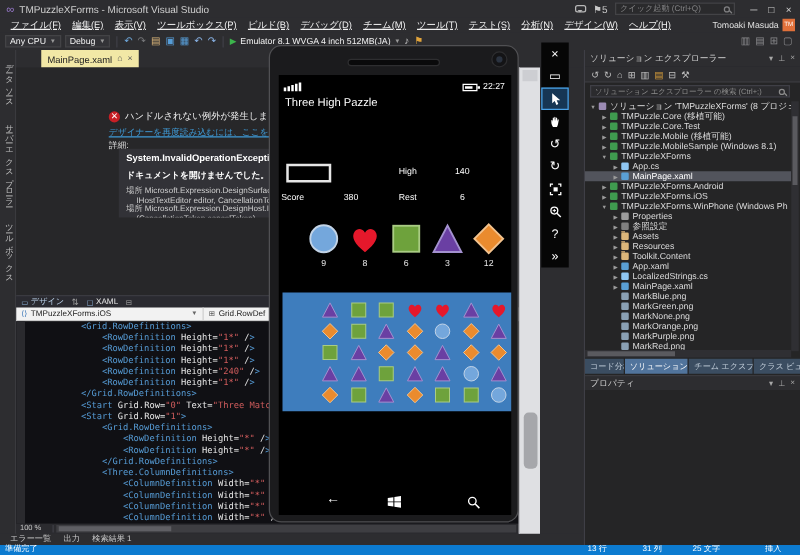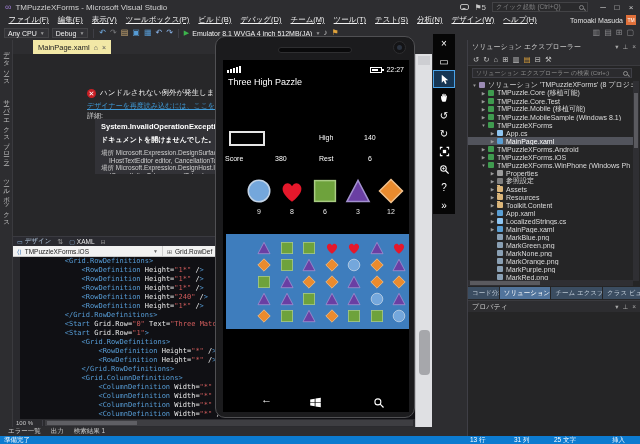--- a/index.html
+++ b/index.html
@@ -313,21 +313,21 @@
       <div class="code-line">            <span class="xd">&lt;</span><span class="xt">RowDefinition</span> Height=<span class="xv">"1*"</span> /<span class="xd">&gt;</span></div>
       <div class="code-line">            <span class="xd">&lt;</span><span class="xt">RowDefinition</span> Height=<span class="xv">"240"</span> /<span class="xd">&gt;</span></div>
       <div class="code-line">            <span class="xd">&lt;</span><span class="xt">RowDefinition</span> Height=<span class="xv">"1*"</span> /<span class="xd">&gt;</span></div>
       <div class="code-line">        <span class="xd">&lt;/</span><span class="xt">Grid.RowDefinitions</span><span class="xd">&gt;</span></div>
       <div class="code-line">        <span class="xd">&lt;</span><span class="xt">Start</span> Grid.Row=<span class="xv">"0"</span> Text=<span class="xv">"Three Match</span></div>
       <div class="code-line">        <span class="xd">&lt;</span><span class="xt">Start</span> Grid.Row=<span class="xv">"1"</span><span class="xd">&gt;</span></div>
       <div class="code-line">            <span class="xd">&lt;</span><span class="xt">Grid.RowDefinitions</span><span class="xd">&gt;</span></div>
       <div class="code-line">                <span class="xd">&lt;</span><span class="xt">RowDefinition</span> Height=<span class="xv">"*"</span> /<span class="xd">&gt;</span></div>
       <div class="code-line">                <span class="xd">&lt;</span><span class="xt">RowDefinition</span> Height=<span class="xv">"*"</span> /<span class="xd">&gt;</span></div>
       <div class="code-line">            <span class="xd">&lt;/</span><span class="xt">Grid.RowDefinitions</span><span class="xd">&gt;</span></div>
-      <div class="code-line">            <span class="xd">&lt;</span><span class="xt">Grid.ColumnDefinitions</span><span class="xd">&gt;</span></div>
+      <div class="code-line">            <span class="xd">&lt;</span><span class="xt">Three.ColumnDefinitions</span><span class="xd">&gt;</span></div>
       <div class="code-line">                <span class="xd">&lt;</span><span class="xt">ColumnDefinition</span> Width=<span class="xv">"*"</span> /<span class="xd">&gt;</span></div>
       <div class="code-line">                <span class="xd">&lt;</span><span class="xt">ColumnDefinition</span> Width=<span class="xv">"*"</span> /<span class="xd">&gt;</span></div>
       <div class="code-line">                <span class="xd">&lt;</span><span class="xt">ColumnDefinition</span> Width=<span class="xv">"*"</span> /<span class="xd">&gt;</span></div>
       <div class="code-line">                <span class="xd">&lt;</span><span class="xt">ColumnDefinition</span> Width=<span class="xv">"*"</span> /<span class="xd">&gt;</span></div>
     </div>
   <div class="gutter abs"></div>
 
   <div class="zoom-row abs">
     <span class="zoombox">100 %</span>
     <div class="hs-track">

